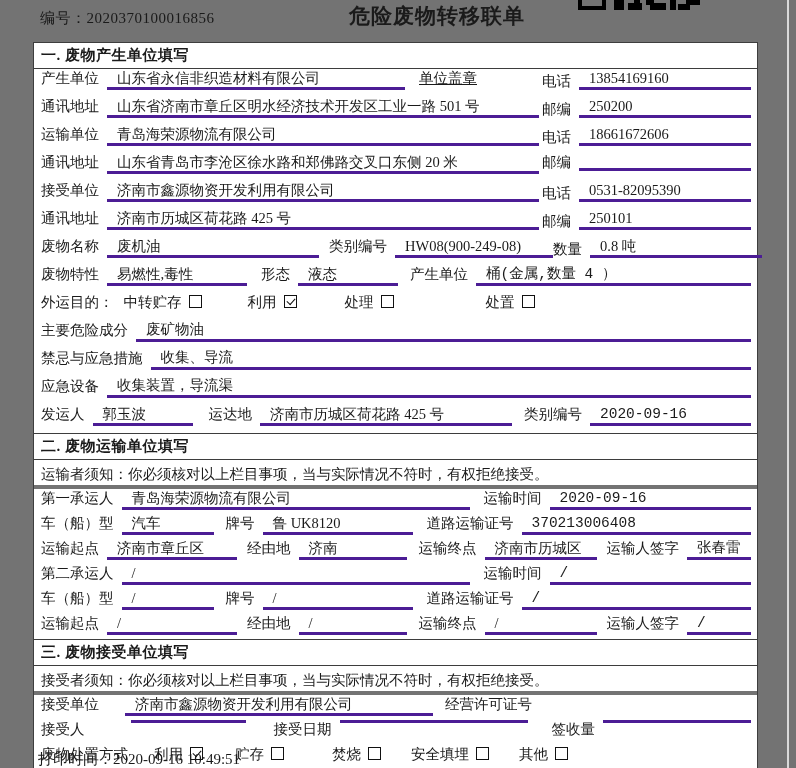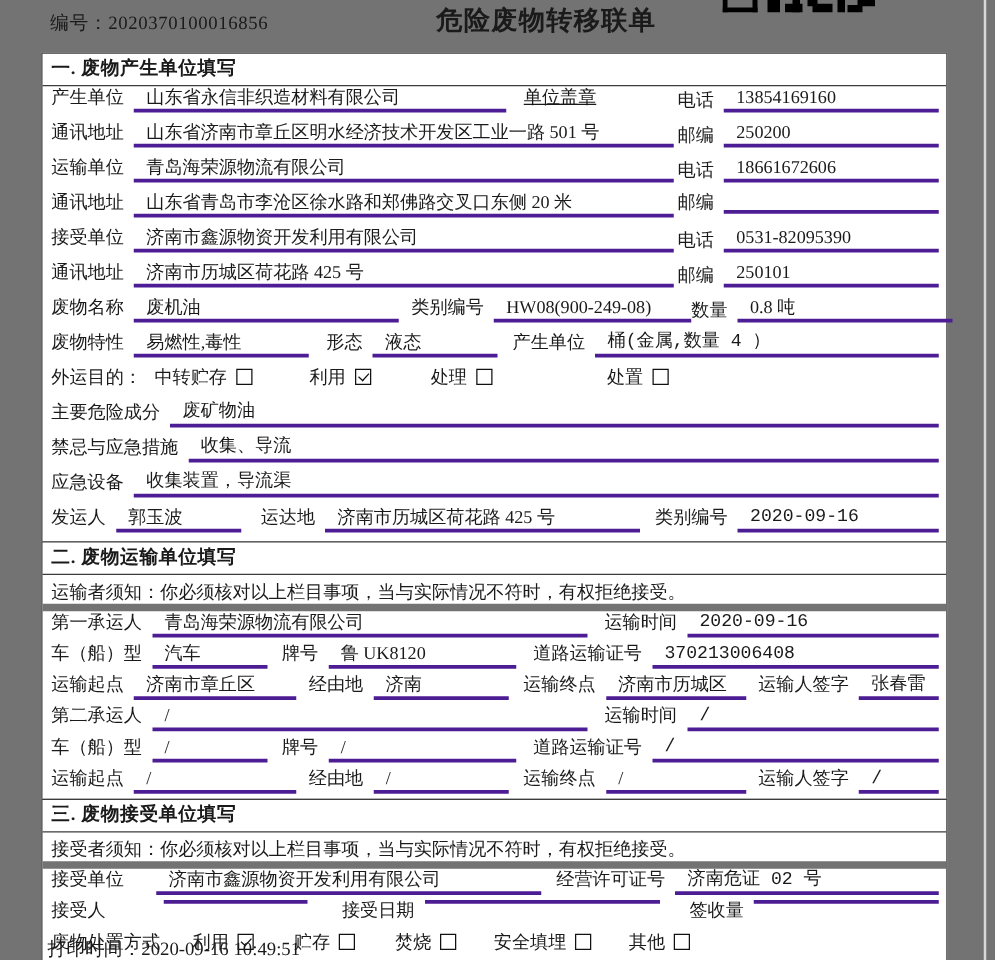--- a/index.html
+++ b/index.html
@@ -15,21 +15,21 @@
     font-size:21px; font-weight:bold; white-space:nowrap; letter-spacing:1px; }
   .qr-partial { position:absolute; left:578px; top:0; width:122px; height:10px; }
 
   
   .form { position:absolute; left:33px; top:42px; width:725px; }
   .section { border:1px solid #3d3d3d; background:#fff; }
   .section + .section { margin-top:-1px; }
   .sec-header { height:26px; line-height:25px; padding-left:7px; font-weight:bold;
     font-size:15px; border-bottom:1px solid #3d3d3d; letter-spacing:0.5px; }
   .notice { height:29px; line-height:28px; padding-left:7px; font-size:14.5px;
-    border-bottom:6px solid #737373; }
+    border-bottom:4px solid #737373; }
 
   .row { display:flex; align-items:flex-start; padding:0 6px 4px 7px; font-size:14.5px; }
   .s1 .row { height:28px; }
   .s2 .row, .s3 .row { height:25px; }
   .lbl { white-space:nowrap; margin-right:8px; flex:none; line-height:18px; }
   .val { border-bottom:3px solid #4c1d95; line-height:18px; padding-left:10px;
     white-space:nowrap; overflow:hidden; flex:none; }
   .val.grow { flex:1 1 auto;font-family:Liberation Mono, monospace; }
   .grp-right { margin-left:auto; display:flex; align-items:flex-end; flex:none; }
   .grp-right .val { width:172px; }
@@ -257,21 +257,20 @@
     </div>
 
     <div class="section s3">
       <div class="sec-header">三. 废物接受单位填写</div>
       <div class="notice">接受者须知：你必须核对以上栏目事项，当与实际情况不符时，有权拒绝接受。</div>
 
       <div class="row">
         <span class="lbl">接受单位</span>
         <span class="val" style="width:308px;margin-left:18px">济南市鑫源物资开发利用有限公司</span>
         <span class="lbl" style="margin-left:12px">经营许可证号</span>
-        <span class="val grow">济南危证 02 号</span>
       </div>
 
       <div class="row">
         <span class="lbl">接受人</span>
         <span class="val" style="width:115px;margin-left:38px"></span>
         <span class="lbl" style="margin-left:28px">接受日期</span>
         <span class="val" style="width:188px"></span>
         <span class="lbl" style="margin-left:24px">签收量</span>
         <span class="val grow"></span>
       </div>
@@ -279,21 +278,21 @@
       <div class="row">
         <span class="lbl">废物处置方式</span>
         <span class="opt" style="margin-left:18px">
           <span class="opt-label">利用</span>
           <span class="cb checked"></span>
         </span>
         <span class="opt" style="margin-left:32px">
           <span class="opt-label">贮存</span>
           <span class="cb"></span>
         </span>
-        <span class="opt" style="margin-left:32px">
+        <span class="opt" style="margin-left:48px">
           <span class="opt-label">焚烧</span>
           <span class="cb"></span>
         </span>
         <span class="opt" style="margin-left:30px">
           <span class="opt-label">安全填埋</span>
           <span class="cb"></span>
         </span>
         <span class="opt" style="margin-left:30px">
           <span class="opt-label">其他</span>
           <span class="cb"></span>

